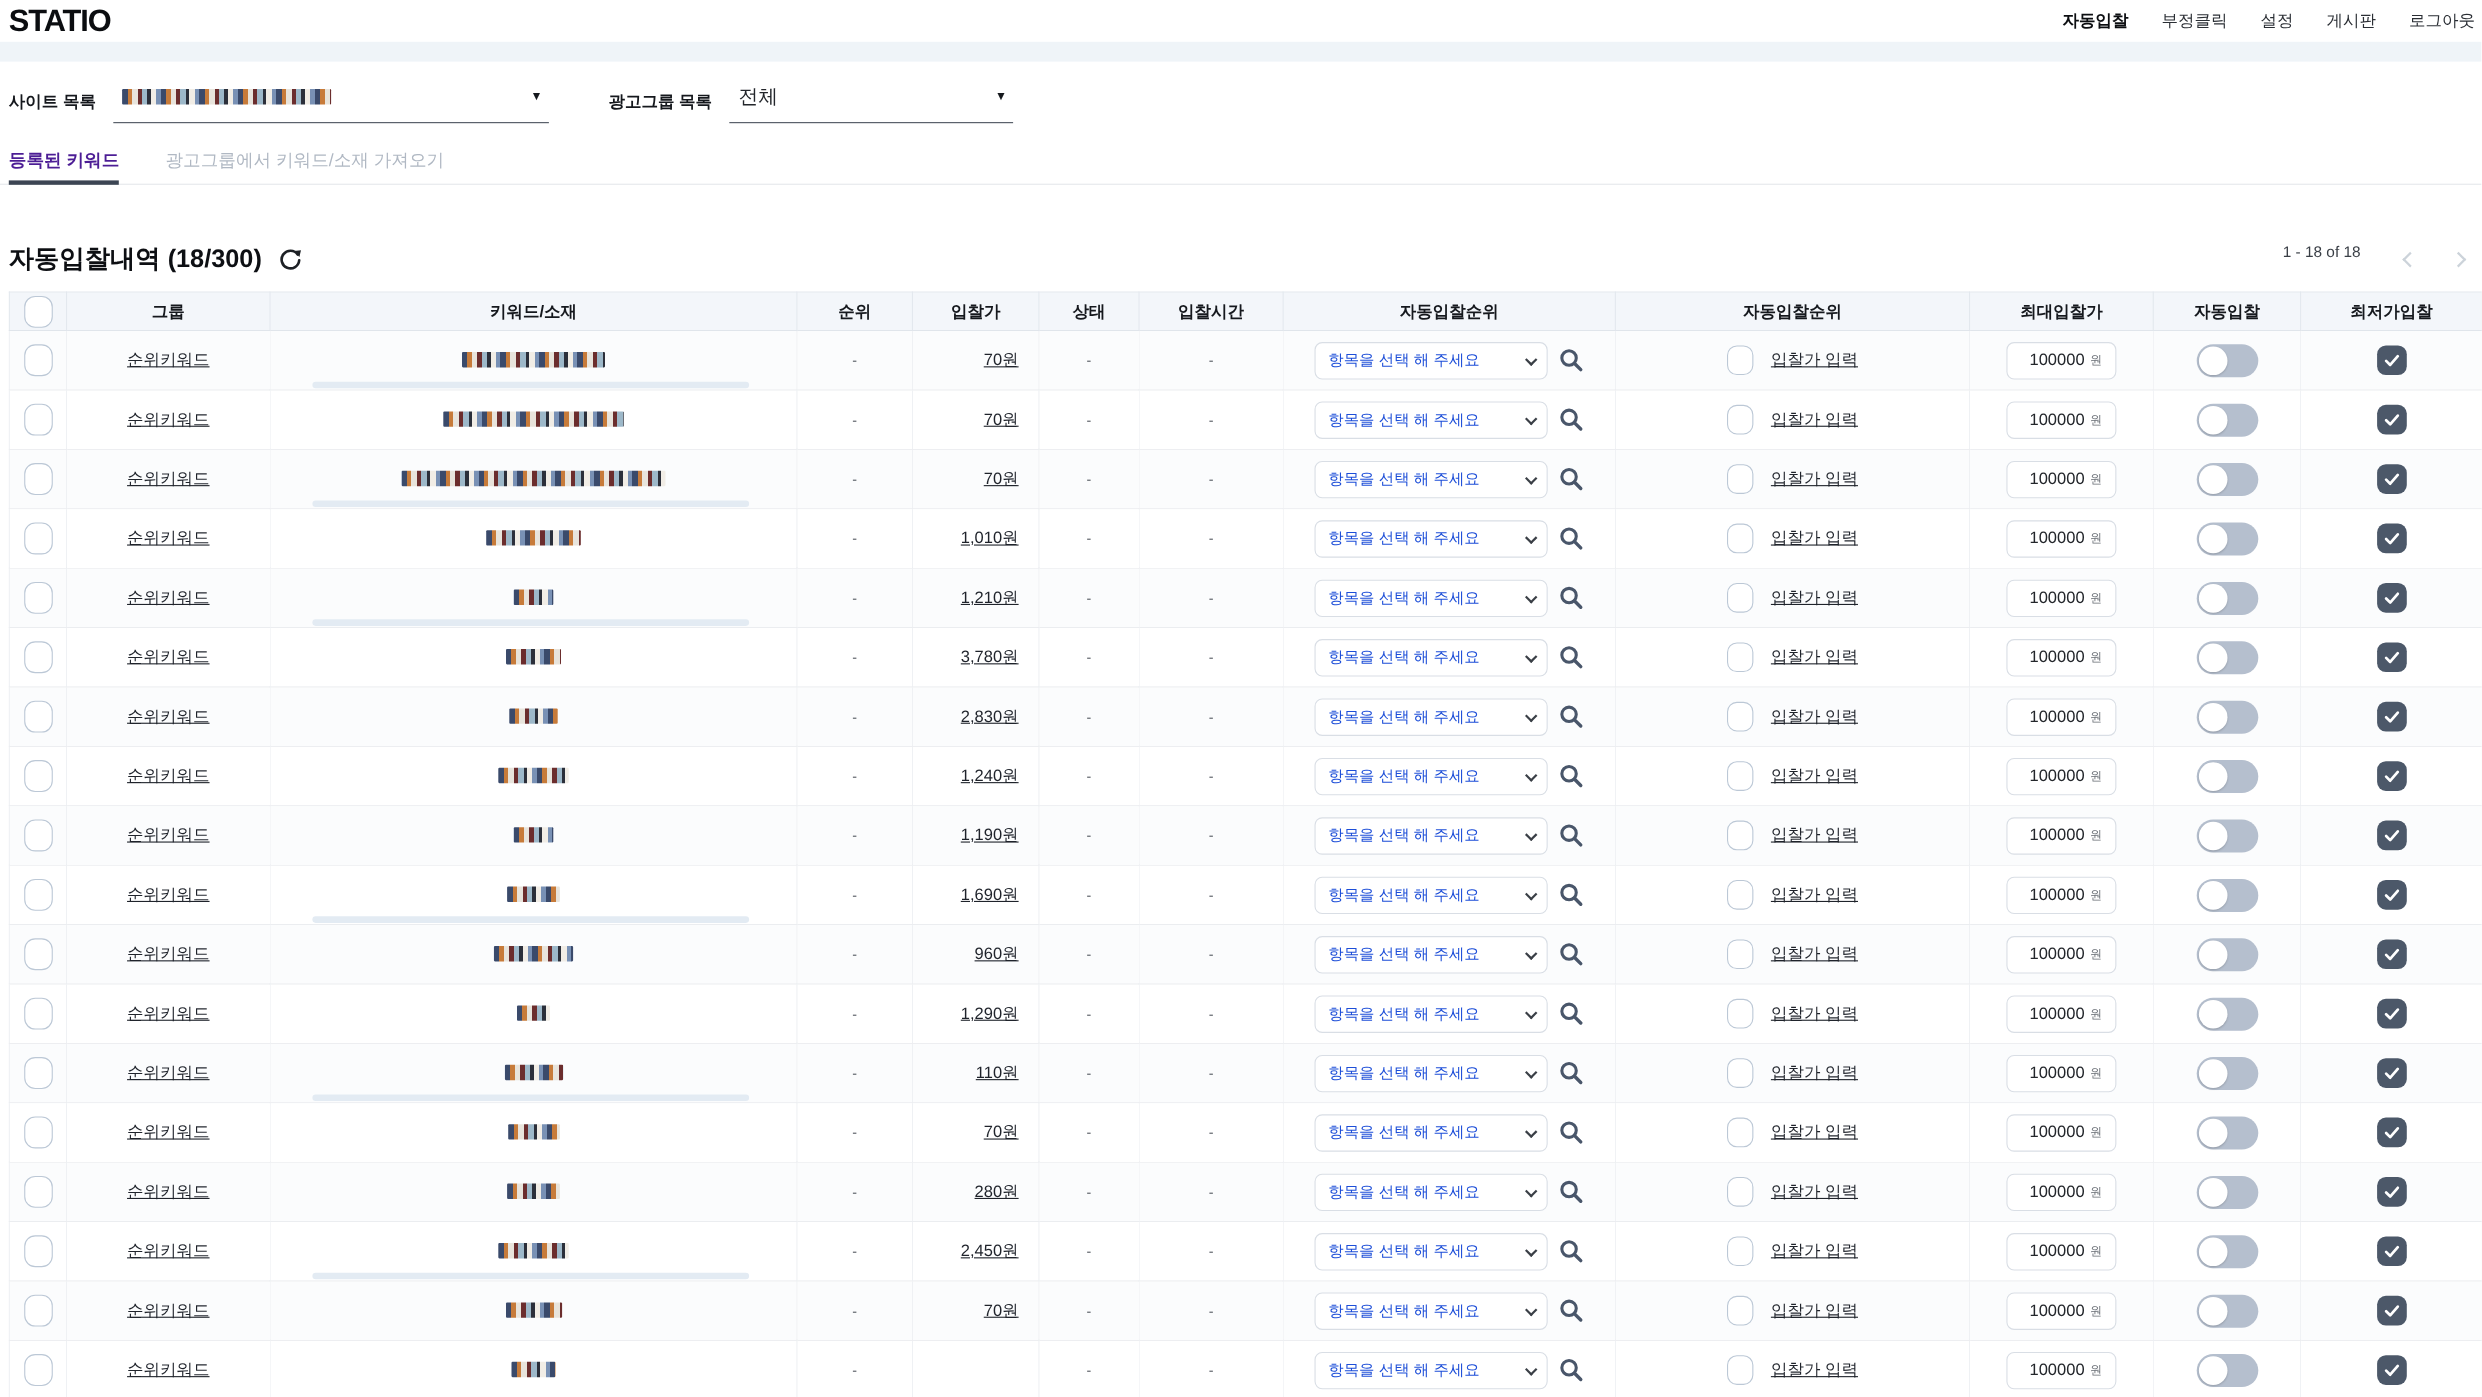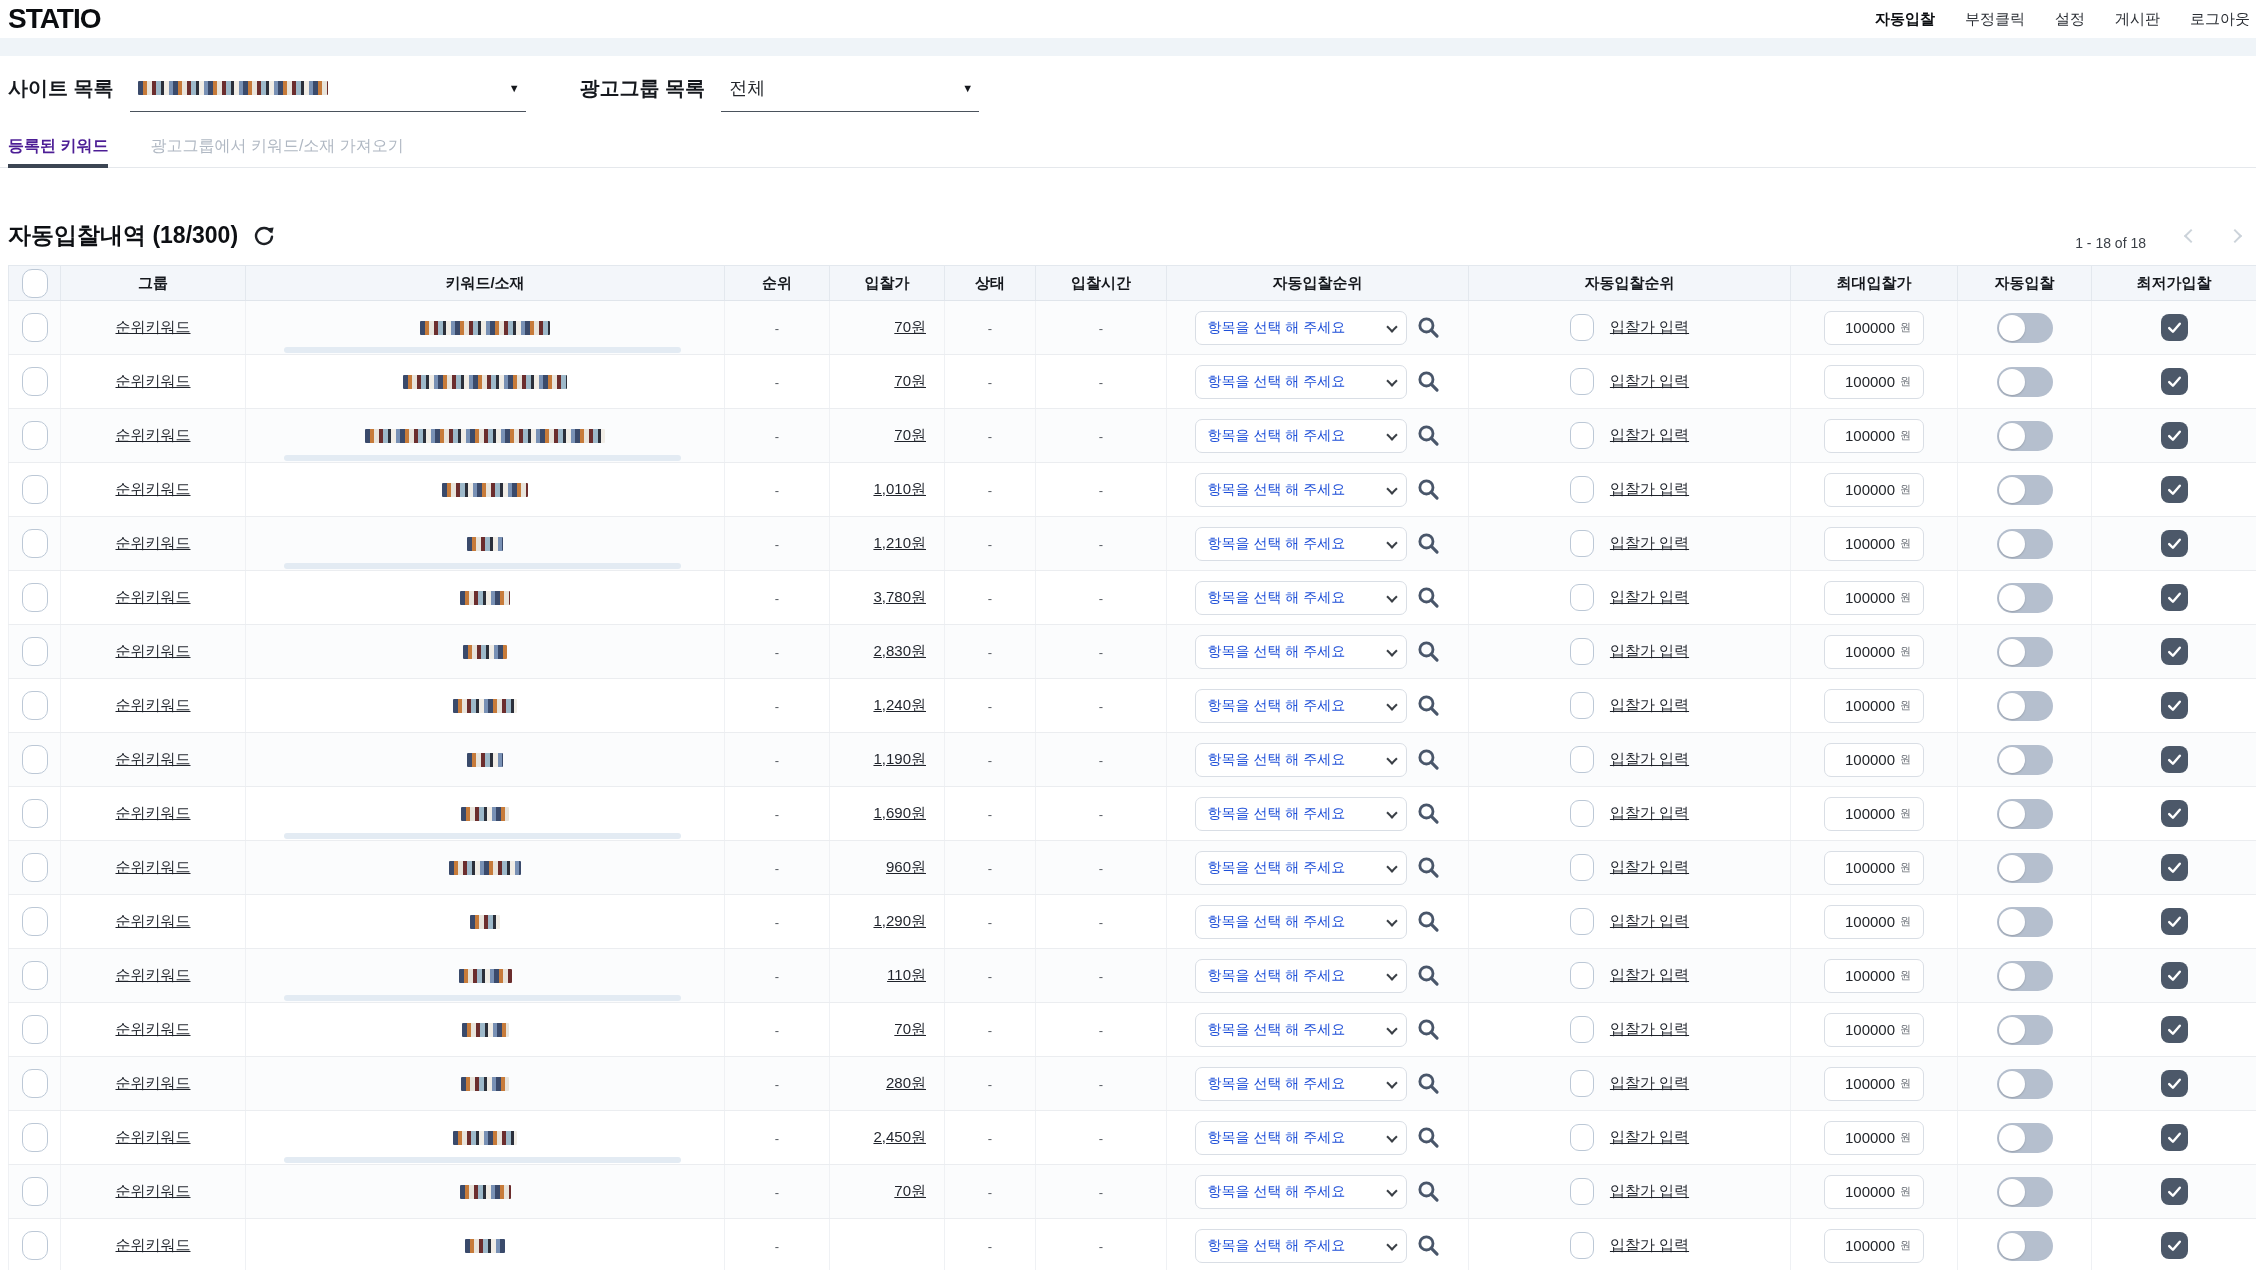--- a/index.html
+++ b/index.html
@@ -10,21 +10,21 @@
   .topbar { height:38px; display:flex; align-items:center; justify-content:space-between; padding:0 4px 0 8px; background:#fff; }
   .logo { font-size:28px; font-weight:800; letter-spacing:-1px; color:#0b0d10; }
   .nav { display:flex; align-items:center; gap:30px; padding-right:2px; }
   .nav-item { font-size:15px; color:#2a2e34; cursor:pointer; white-space:nowrap; }
   .nav-item.active { font-weight:800; color:#0c0e11; }
   .band { height:18px; background:#eff4f8; }
 
   
   .filters { display:flex; align-items:flex-end; gap:54px; padding:16px 0 0 8px; }
   .filter { display:flex; align-items:flex-end; gap:16px; }
-  .filter-label { font-size:20px; font-weight:800; color:#15181d; padding-bottom:10px; }
+  .filter-label { font-size:15px; font-weight:800; color:#15181d; padding-bottom:10px; }
   .uselect { position:relative; height:40px; display:flex; align-items:center; border-bottom:1px solid #4a525c; padding:0 24px 8px 8px; cursor:pointer; }
   .uselect.site { width:396px; }
   .uselect.adgroup { width:258px; }
   .uselect .caret { position:absolute; right:6px; top:10px; font-size:11px; color:#15181d; }
   .uselect .val { font-size:18px; color:#23262b; }
   .mosaic { display:inline-block; height:14px; border-radius:1px;
     background:repeating-linear-gradient(90deg,#3a4a6b 0 5px,#c77b3a 5px 9px,#e8e4dc 9px 14px,#6b2d2d 14px 18px,#9db8c9 18px 23px,#2b2f3a 23px 26px,#f1ede6 26px 31px,#7991b5 31px 35px);
   }
   .uselect .mosaic { width:190px; }
 
@@ -32,21 +32,21 @@
   .tabs { display:flex; gap:42px; margin-top:24px; padding-left:8px; border-bottom:1px solid #e5e8ec; }
   .tab { font-size:16px; padding-bottom:10px; color:#b0b8c3; cursor:pointer; position:relative; }
   .tab.active { color:#4c1d95; font-weight:800; }
   .tab.active::after { content:""; position:absolute; left:0; right:0; bottom:-1px; height:4px; background:#3c4553; }
 
   
   .section-row { display:flex; align-items:center; justify-content:space-between; margin-top:52px; padding:0 6px 0 8px; }
   .title-wrap { display:flex; align-items:center; gap:14px; }
   .page-title { font-size:23px; font-weight:800; color:#0d0f13; }
   .refresh { width:24px; height:24px; cursor:pointer; }
-  .right-controls { display:flex; align-items:flex-end; gap:14px; }
+  .right-controls { display:flex; align-items:flex-start; gap:14px; }
   .pag-range { font-size:14px; color:#3a3f46; margin-right:16px; }
   .pag-chev { width:30px; height:30px; display:flex; align-items:center; justify-content:center; cursor:pointer; }
   .pag-chev span { display:block; width:10px; height:10px; border-left:2px solid #ccd3da; border-bottom:2px solid #ccd3da; }
   .pag-chev.prev span { transform:rotate(45deg); }
   .pag-chev.next span { transform:rotate(-135deg); }
   .btn-dark { height:38px; padding:0 17px; background:#33383e; color:#fff; font-size:15px; font-weight:700;
     border:none; border-radius:6px; cursor:pointer; margin-left:6px; font-family:inherit; }
 
   
   table { border-collapse:collapse; table-layout:fixed; width:2248px; margin:14px 0 0 8px; }

